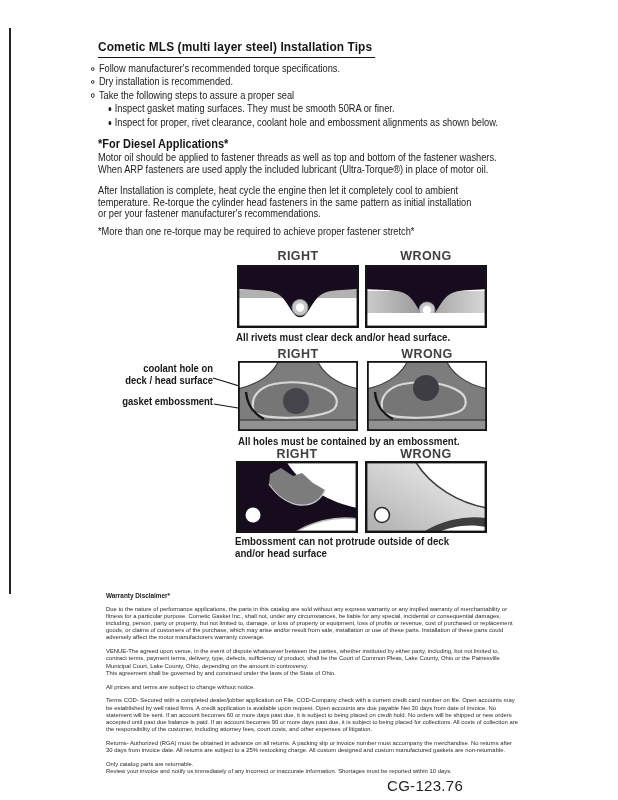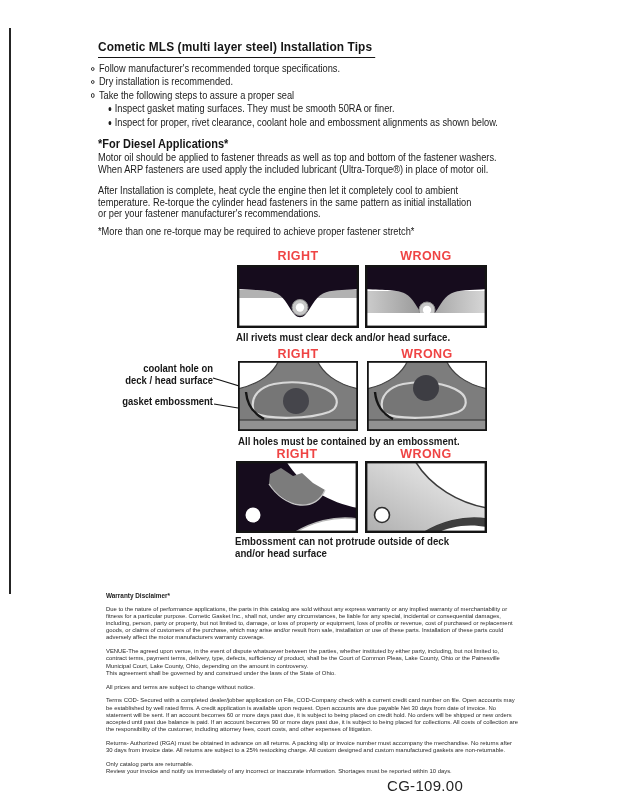--- a/index.html
+++ b/index.html
@@ -18,21 +18,21 @@
   .b-row  { position:relative; padding-left:9px; }
   .b-marker { position:absolute; left:0; top:4.6px; width:4.4px; height:4.4px;
               border:1px solid #2a2a2a; border-radius:50%; box-sizing:border-box; }
   .sub-row { position:relative; padding-left:27px; }
   .s-marker { position:absolute; left:19.5px; top:5.1px; width:3.8px; height:3.8px;
               background:#1c1c1c; border-radius:50%; }
 
   .h2   { font-size:12.5px; font-weight:bold; color:#161616; white-space:nowrap; }
   .para { font-size:10.5px; line-height:11.5px; white-space:pre; color:#202020; }
 
-  .dw-label { font-size:12.5px; font-weight:bold; letter-spacing:0.4px; text-align:center; color:#ef4444; }
+  .dw-label { font-size:12.5px; font-weight:bold; letter-spacing:0.4px; text-align:center; color:#404040; }
   .caption  { font-size:11px; font-weight:bold; line-height:12.3px; white-space:pre; color:#1b1b1b; }
   .callout  { font-size:10.5px; font-weight:bold; line-height:11.8px; white-space:pre;
               text-align:right; color:#161616; }
 
   .diagram svg { display:block; }
 
   .legal { width:412px; font-size:5.9px; line-height:7.1px; color:#2a2a2a; }
   .legal-head { font-size:6.4px; font-weight:bold; margin:0 0 7px 0; color:#1b1b1b; }
   .legal-para { margin:0 0 6.8px 0; white-space:pre-line; }
 
@@ -196,15 +196,15 @@
     <div class="legal-para">Due to the nature of performance applications, the parts in this catalog are sold without any express warranty or any implied warranty of merchantability or fitness for a particular purpose.  Cometic Gasket Inc., shall not, under any circumstances, be liable for any special, incidental or consequential damages, including, person, party or property, but not limited to, damage, or loss of property or equipment, loss of profits or revenue, cost of purchased or replacement goods, or claims of customers of the purchase, which may arise and/or result from sale, installation or use of these parts.  Installation of these parts could adversely affect the motor manufacturers warranty coverage.</div>
     <div class="legal-para">VENUE-The agreed upon venue, in the event of dispute whatsoever between the parties, whether instituted by either party, including, but not limited to, contract terms, payment terms, delivery, type, defects, sufficiency of product, shall be the Court of Common Pleas, Lake County, Ohio or the Painesville Municipal Court, Lake County, Ohio, depending on the amount in controversy.
 This agreement shall be governed by and construed under the laws of the State of Ohio.</div>
     <div class="legal-para">All prices and terms are subject to change without notice.</div>
     <div class="legal-para">Terms COD- Secured with a completed dealer/jobber application on File, COD-Company check with a current credit card number on file.  Open accounts may be established by well rated firms.  A credit application is available upon request.  Open accounts are due payable Net 30 days from date of invoice.  No statement will be sent.  If an account becomes 60 or more days past due, it is subject to being placed on credit hold.  No orders will be shipped or new orders accepted until past due balance is paid.  If an account becomes 90 or more days past due, it is subject to being placed for collections.  All costs of collection are the responsibility of the customer, including attorney fees, court costs, and other expenses of litigation.</div>
     <div class="legal-para">Returns- Authorized (RGA) must be obtained in advance on all returns.  A packing slip or invoice number must accompany the merchandise.  No returns after 30 days from invoice date.  All returns are subject to a 25% restocking charge.  All custom designed and custom manufactured gaskets are non-returnable.</div>
     <div class="legal-para">Only catalog parts are returnable.
 Review your invoice and notify us immediately of any incorrect or inaccurate information.  Shortages must be reported within 10 days.</div>
   </div>
 
-  <div class="abs code" style="left:387px; top:757px;">CG-109.00</div>
+  <div class="abs code" style="left:387px; top:757px;">CG-123.76</div>
 
 </div>
 
 </body></html>

